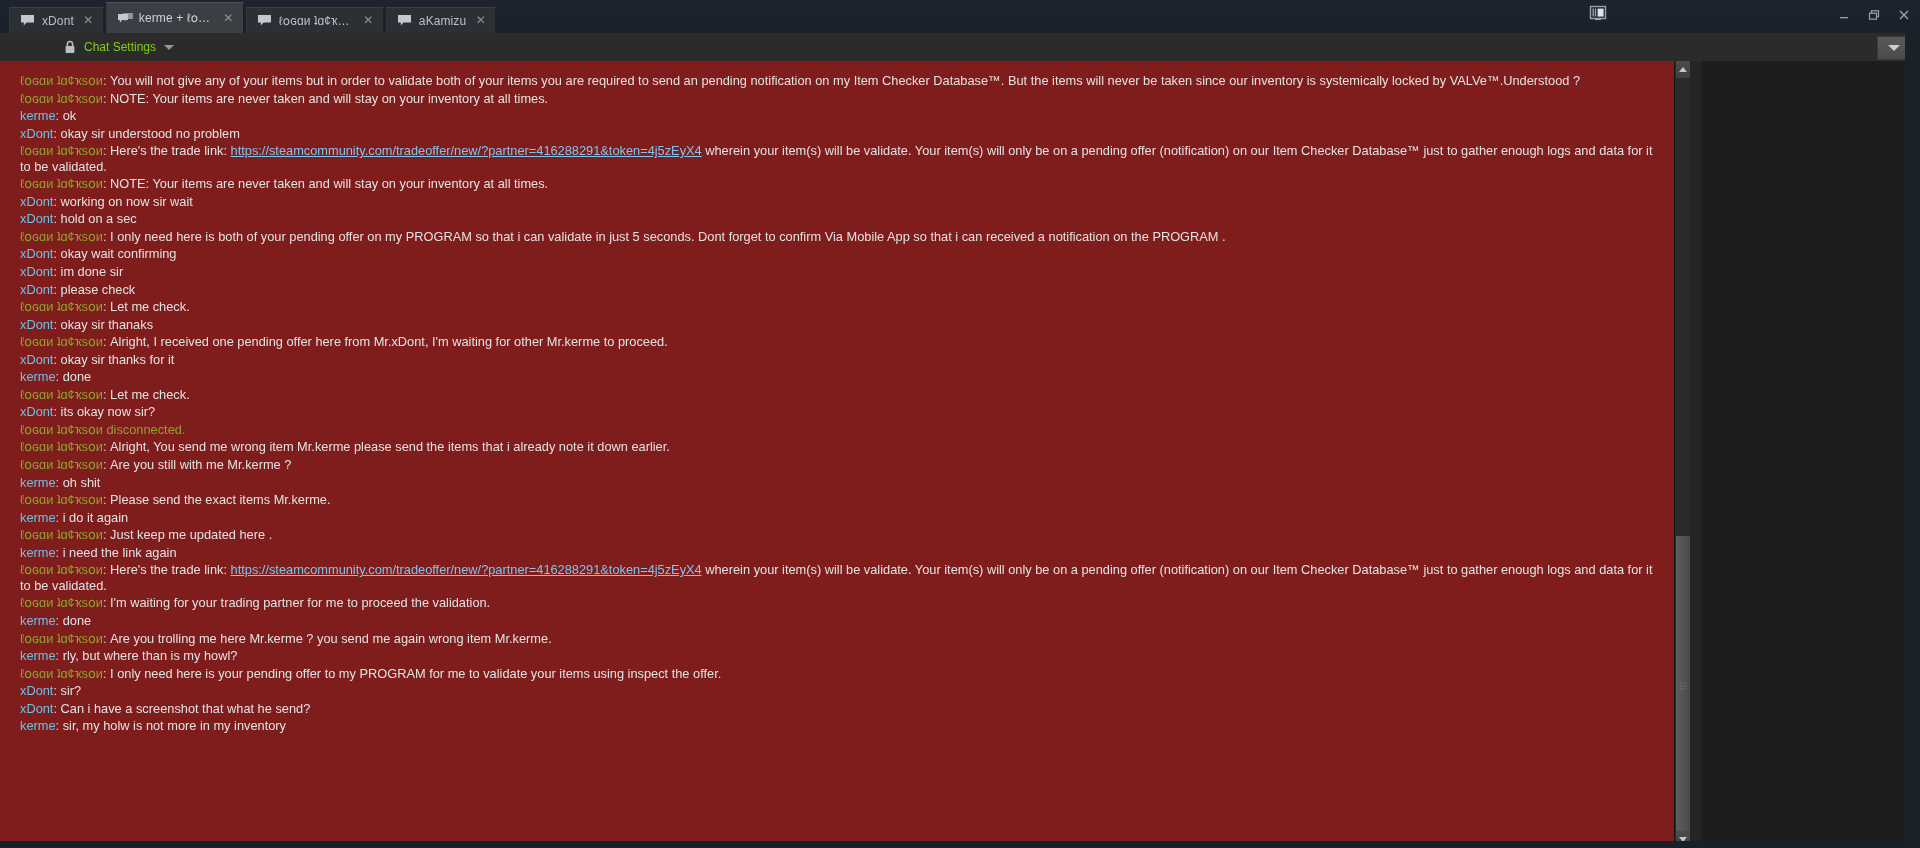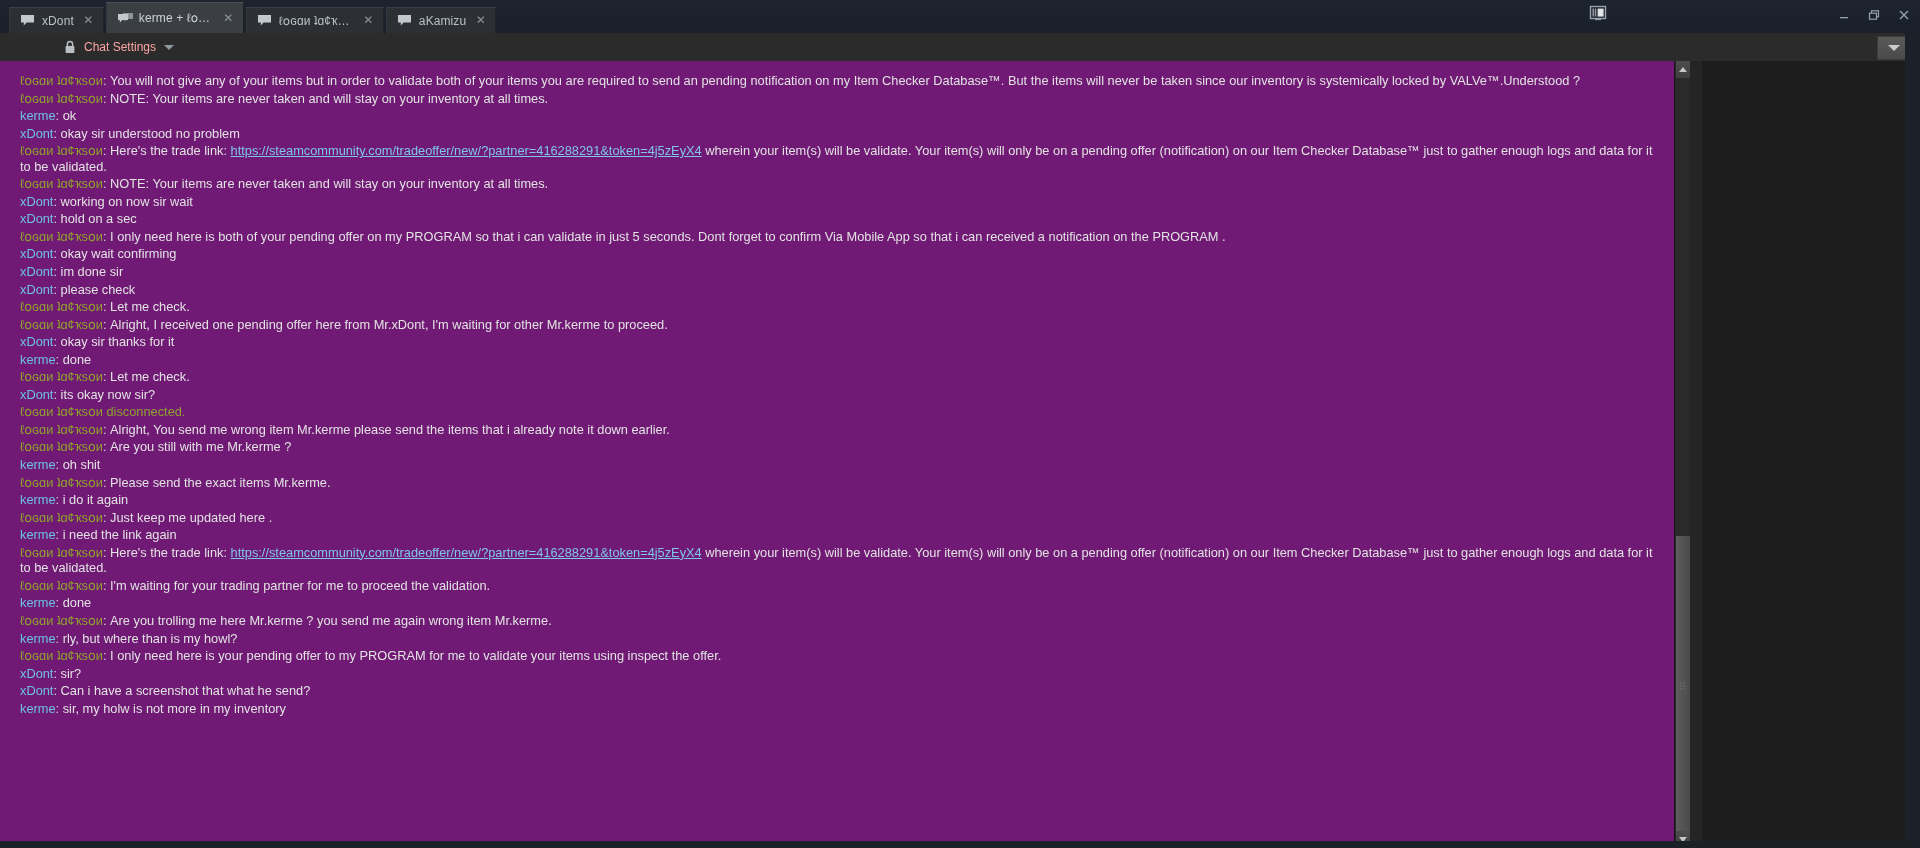--- a/index.html
+++ b/index.html
@@ -141,21 +141,21 @@
     height: 22px;
     display: flex;
     align-items: center;
     gap: 8px;
     padding: 0 6px;
     cursor: pointer;
   }
   .lock-icon { width: 12px; height: 14px; position: relative; }
   .chat-settings-label {
     font-size: 12px;
-    color: #fca5a5;
+    color: #84cc16;
     white-space: nowrap;
   }
   .caret-down {
     width: 0; height: 0;
     border-left: 5px solid transparent;
     border-right: 5px solid transparent;
     border-top: 5px solid #8e9aa0;
   }
 
   .toolbar-dropdown {
@@ -178,21 +178,21 @@
     border-top: 6px solid #c9cdd0;
   }
 
   
   .chat-region {
     position: absolute;
     left: 0;
     top: 61px;
     width: 1690px;
     height: 787px;
-    background: #701a75;
+    background: #7f1d1d;
     overflow: hidden;
   }
 
   .chat-log {
     position: absolute;
     left: 0;
     top: 0;
     width: 1674px;
     padding: 12px 0 0 0;
     box-sizing: border-box;
@@ -413,20 +413,21 @@
         <div class="msg"><span class="name self" style="color: rgb(110, 192, 230);">xDont</span><span class="sep">: </span><span class="body">okay sir understood no problem</span></div>
         <div class="msg"><span class="name other-user" style="color: rgb(143, 163, 44);">ℓօɢɑи ʇɑ¢ҡsօи</span><span class="sep">: </span><span class="body">Here's the trade link: </span><a class="tradelink">https://steamcommunity.com/tradeoffer/new/?partner=416288291&amp;token=4j5zEyX4</a><span class="body"> wherein your item(s) will be validate. Your item(s) will only be on a pending offer (notification) on our Item Checker Database™ just to gather enough logs and data for it to be validated.</span></div>
         <div class="msg"><span class="name other-user" style="color: rgb(143, 163, 44);">ℓօɢɑи ʇɑ¢ҡsօи</span><span class="sep">: </span><span class="body">NOTE: Your items are never taken and will stay on your inventory at all times.</span></div>
         <div class="msg"><span class="name self" style="color: rgb(110, 192, 230);">xDont</span><span class="sep">: </span><span class="body">working on now sir wait</span></div>
         <div class="msg"><span class="name self" style="color: rgb(110, 192, 230);">xDont</span><span class="sep">: </span><span class="body">hold on a sec</span></div>
         <div class="msg"><span class="name other-user" style="color: rgb(143, 163, 44);">ℓօɢɑи ʇɑ¢ҡsօи</span><span class="sep">: </span><span class="body">I only need here is both of your pending offer on my PROGRAM so that i can validate in just 5 seconds. Dont forget to confirm Via Mobile App so that i can received a notification on the PROGRAM .</span></div>
         <div class="msg"><span class="name self" style="color: rgb(110, 192, 230);">xDont</span><span class="sep">: </span><span class="body">okay wait confirming</span></div>
         <div class="msg"><span class="name self" style="color: rgb(110, 192, 230);">xDont</span><span class="sep">: </span><span class="body">im done sir</span></div>
         <div class="msg"><span class="name self" style="color: rgb(110, 192, 230);">xDont</span><span class="sep">: </span><span class="body">please check</span></div>
         <div class="msg"><span class="name other-user" style="color: rgb(143, 163, 44);">ℓօɢɑи ʇɑ¢ҡsօи</span><span class="sep">: </span><span class="body">Let me check.</span></div>
+        <div class="msg"><span class="name self" style="color: rgb(110, 192, 230);">xDont</span><span class="sep">: </span><span class="body">okay sir thanaks</span></div>
         <div class="msg"><span class="name other-user" style="color: rgb(143, 163, 44);">ℓօɢɑи ʇɑ¢ҡsօи</span><span class="sep">: </span><span class="body">Alright, I received one pending offer here from Mr.xDont, I'm waiting for other Mr.kerme to proceed.</span></div>
         <div class="msg"><span class="name self" style="color: rgb(110, 192, 230);">xDont</span><span class="sep">: </span><span class="body">okay sir thanks for it</span></div>
         <div class="msg"><span class="name self" style="color: rgb(110, 192, 230);">kerme</span><span class="sep">: </span><span class="body">done</span></div>
         <div class="msg"><span class="name other-user" style="color: rgb(143, 163, 44);">ℓօɢɑи ʇɑ¢ҡsօи</span><span class="sep">: </span><span class="body">Let me check.</span></div>
         <div class="msg"><span class="name self" style="color: rgb(110, 192, 230);">xDont</span><span class="sep">: </span><span class="body">its okay now sir?</span></div>
         <div class="msg"><span class="sysline">ℓօɢɑи ʇɑ¢ҡsօи disconnected.</span></div>
         <div class="msg"><span class="name other-user" style="color: rgb(143, 163, 44);">ℓօɢɑи ʇɑ¢ҡsօи</span><span class="sep">: </span><span class="body">Alright, You send me wrong item Mr.kerme please send the items that i already note it down earlier.</span></div>
         <div class="msg"><span class="name other-user" style="color: rgb(143, 163, 44);">ℓօɢɑи ʇɑ¢ҡsօи</span><span class="sep">: </span><span class="body">Are you still with me Mr.kerme ?</span></div>
         <div class="msg"><span class="name self" style="color: rgb(110, 192, 230);">kerme</span><span class="sep">: </span><span class="body">oh shit</span></div>
         <div class="msg"><span class="name other-user" style="color: rgb(143, 163, 44);">ℓօɢɑи ʇɑ¢ҡsօи</span><span class="sep">: </span><span class="body">Please send the exact items Mr.kerme.</span></div>

